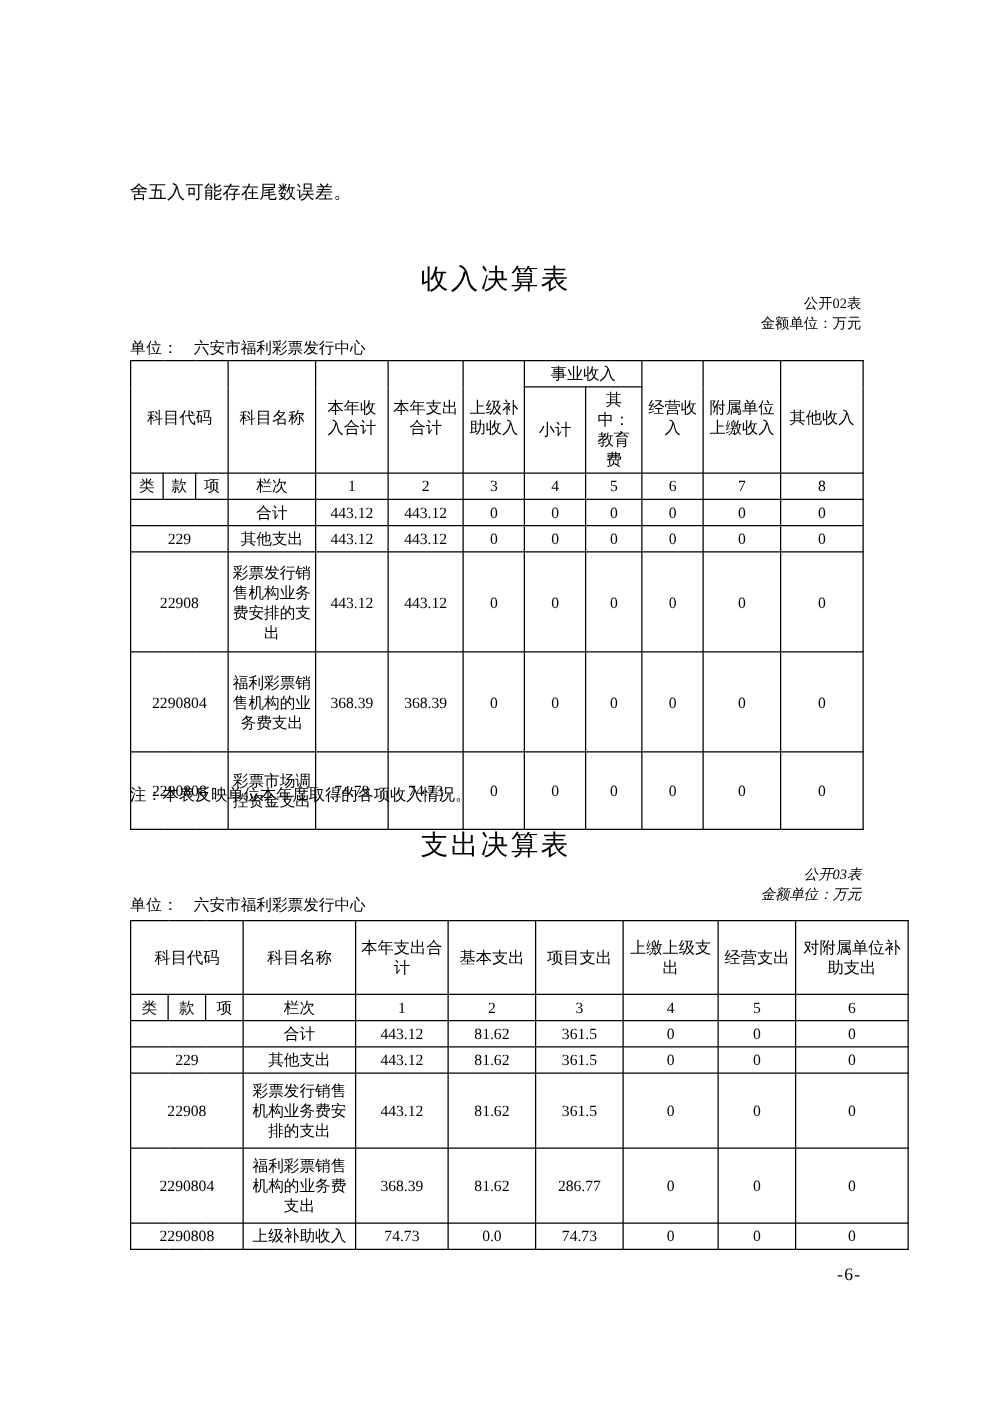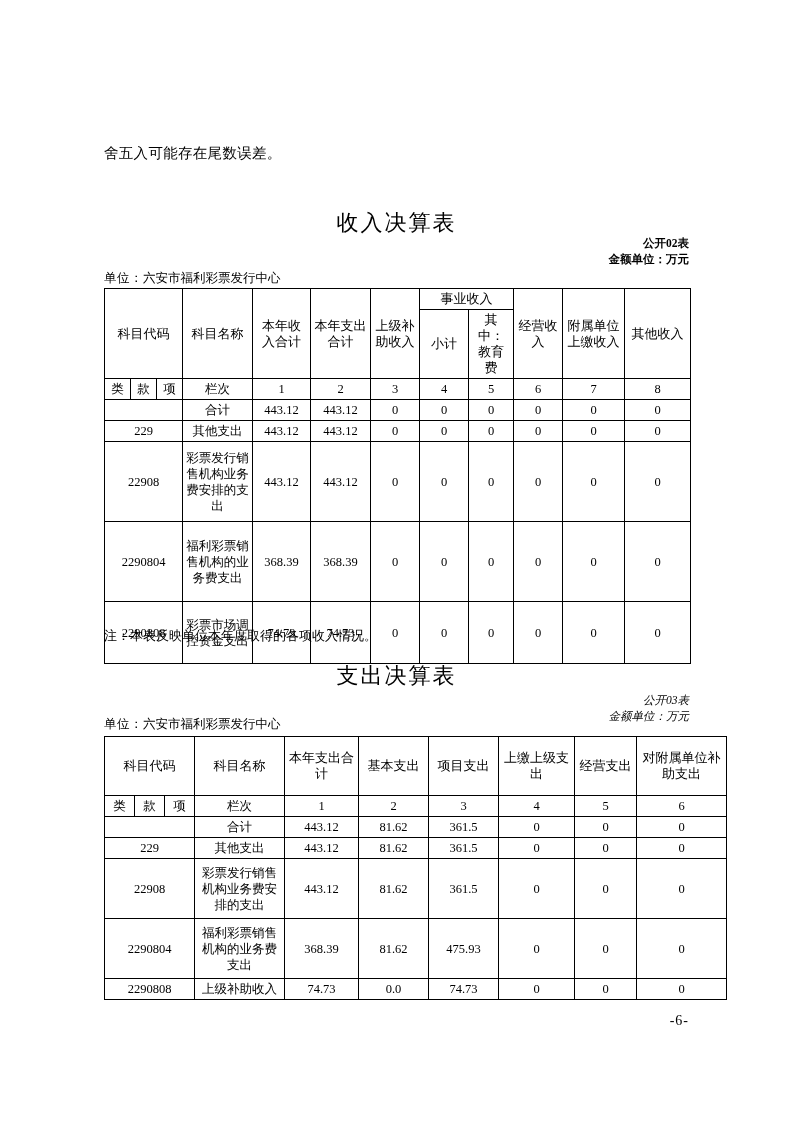--- a/index.html
+++ b/index.html
@@ -38,32 +38,32 @@
   .title1 { position: absolute; top: 208px; left: 0; width: 793px; }
   .title2 { position: absolute; top: 661px; left: 0; width: 793px; }
 
   .meta-right {
     position: absolute;
     right: 104px;
     text-align: right;
     font-size: 11.5px;
     line-height: 16px;
   }
-  .meta1 { top: 235px; font-weight: bold; }
+  .meta1 { top: 235px; }
   .meta2 { top: 692px; font-style: italic; }
 
   .meta-left {
     position: absolute;
     left: 104px;
     font-size: 12.5px;
   }
   .unit1 { top: 270px; }
   .unit2 { top: 716px; }
   .unit-label { letter-spacing: 0.5px; }
-  .unit-value { margin-left: 0; }
+  .unit-value { margin-left: 12px; }
 
   table.fin {
     position: absolute;
     left: 104px;
     border-collapse: collapse;
     table-layout: fixed;
     font-size: 12.5px;
   }
   #table-income { top: 288px; width: 586px; }
   #table-expense { top: 736px; width: 586px; }
@@ -308,21 +308,21 @@
         <td class="num">0</td>
         <td class="num">0</td>
         <td class="num">0</td>
       </tr>
 
       <tr style="height:60px">
         <td class="code" colspan="3">2290804</td>
         <td class="nameCell">福利彩票销售机构的业务费支出</td>
         <td class="num">368.39</td>
         <td class="num">81.62</td>
-        <td class="num">475.93</td>
+        <td class="num">286.77</td>
         <td class="num">0</td>
         <td class="num">0</td>
         <td class="num">0</td>
       </tr>
 
       <tr>
         <td class="code" colspan="3">2290808</td>
         <td class="nameCell">上级补助收入</td>
         <td class="num">74.73</td>
         <td class="num">0.0</td>

